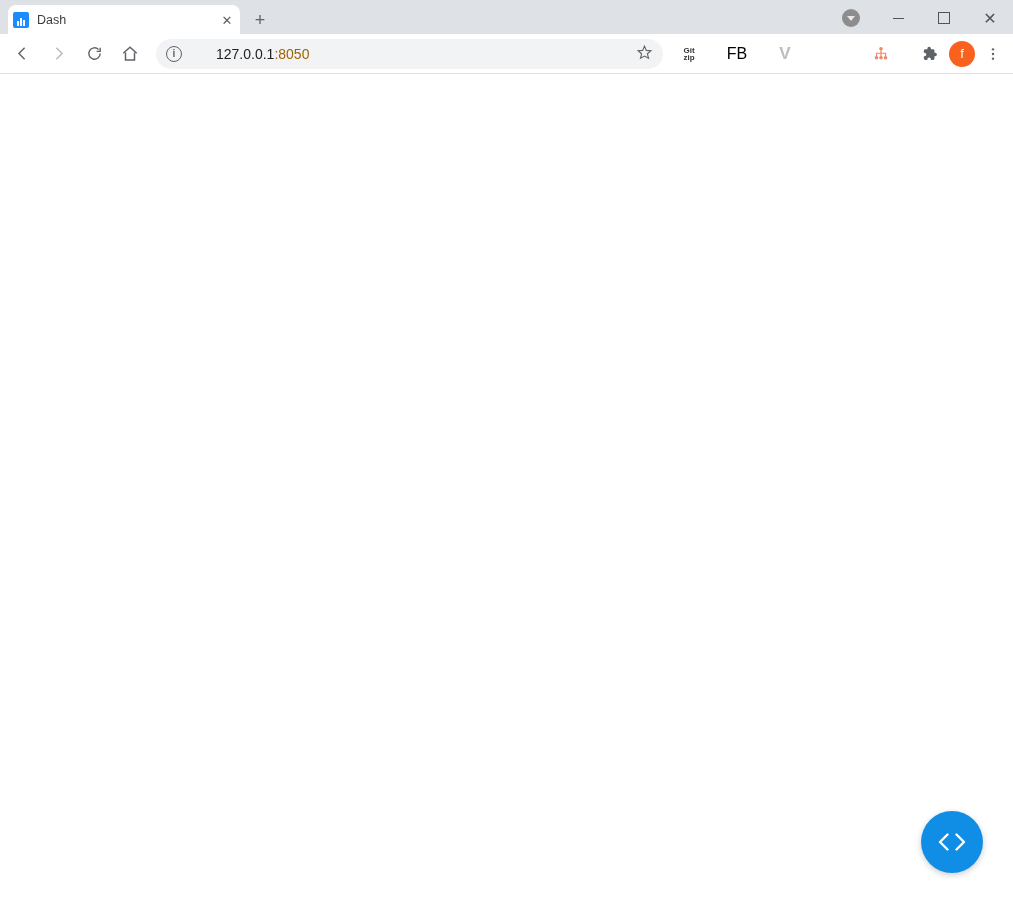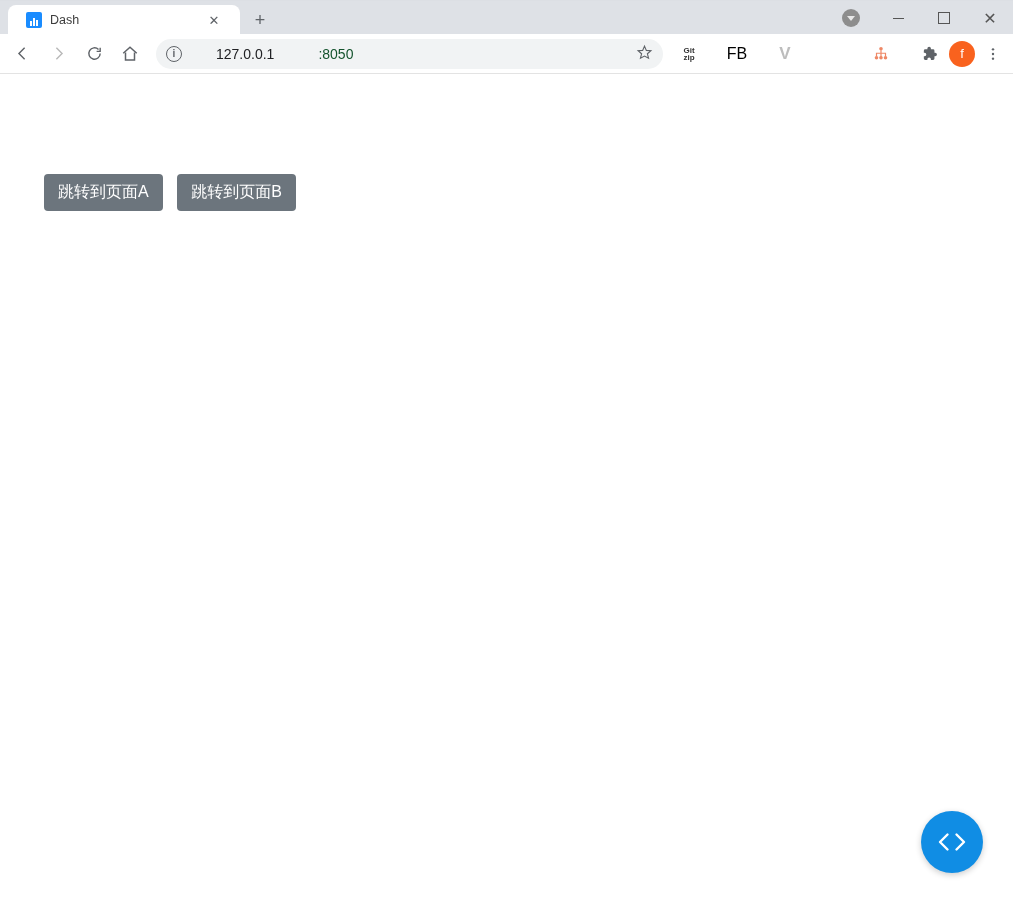--- a/index.html
+++ b/index.html
@@ -17,21 +17,21 @@
     .tab {
       margin-top: 4px;
       margin-left: 8px;
       height: 30px;
       width: 232px;
       background: #fff;
       border-top-left-radius: 8px;
       border-top-right-radius: 8px;
       display: flex;
       align-items: center;
-      padding: 0 18px;
+      padding: 0 5px;
       font-size: 12.5px;
       color: #3c3c3c;
       position: relative;
     }
     .tab .favicon {
       width: 16px; height: 16px;
       background: #1a8cff;
       border-radius: 2px;
       margin-right: 8px;
       display: flex; align-items: flex-end; justify-content: center;
@@ -92,21 +92,21 @@
       background:#f1f3f4; border-radius:15px;
       display:flex; align-items:center; padding:0 10px;
       font-size:14px; color:#5f6368;
     }
     .omnibox .info-icon{
       width:16px;height:16px;border:1.5px solid #5f6368;border-radius:50%;
       display:flex;align-items:center;justify-content:center;
       font-size:10px; font-weight:bold; margin-right:10px;
     }
     .omnibox .url-main{ color:#202124;margin-left:24px; }
-    .omnibox .url-port{ color:#14532d;margin-left:44px; }
+    .omnibox .url-port{ color:#a16207; }
     .omnibox .spacer{ flex:1; }
     .star-icon svg{ width:17px;height:17px;stroke:#5f6368;fill:none;stroke-width:1.6; }
 
     .ext-icons{ display:flex; align-items:center; gap:24px; margin-left:4px; margin-right:2px;}
     .ext { width:24px;height:24px; display:flex;align-items:center;justify-content:center; cursor:pointer; }
     .ext.git{ font-size:8px; font-weight:700; color:#333; line-height:7px; text-align:center; }
     .ext.vue{ color:#bdbdbd; font-weight:800; font-size:17px; }
     .ext.pink svg{width:18px;height:18px;}
     .ext.puzzle svg{width:17px;height:17px;fill:#5f6368;}
     .avatar{
@@ -240,24 +240,20 @@
   <div class="kebab">
     <svg viewBox="0 0 24 24">
         <circle cx="12" cy="5" r="1.8"></circle>
         <circle cx="12" cy="12" r="1.8"></circle>
         <circle cx="12" cy="19" r="1.8"></circle>
       </svg>
   </div>
 </div>
 
 <div class="viewport">
-  <div class="app-body">
-    <button class="dash-btn">跳转到页面A</button>
-    <button class="dash-btn">跳转到页面B</button>
-  </div>
 
   <div class="fab">
     <svg viewBox="0 0 40 30">
       <path d="M14 5 L4 15 L14 25"></path>
       <path d="M26 5 L36 15 L26 25"></path>
     </svg>
   </div>
 </div>
 
 </body></html>

